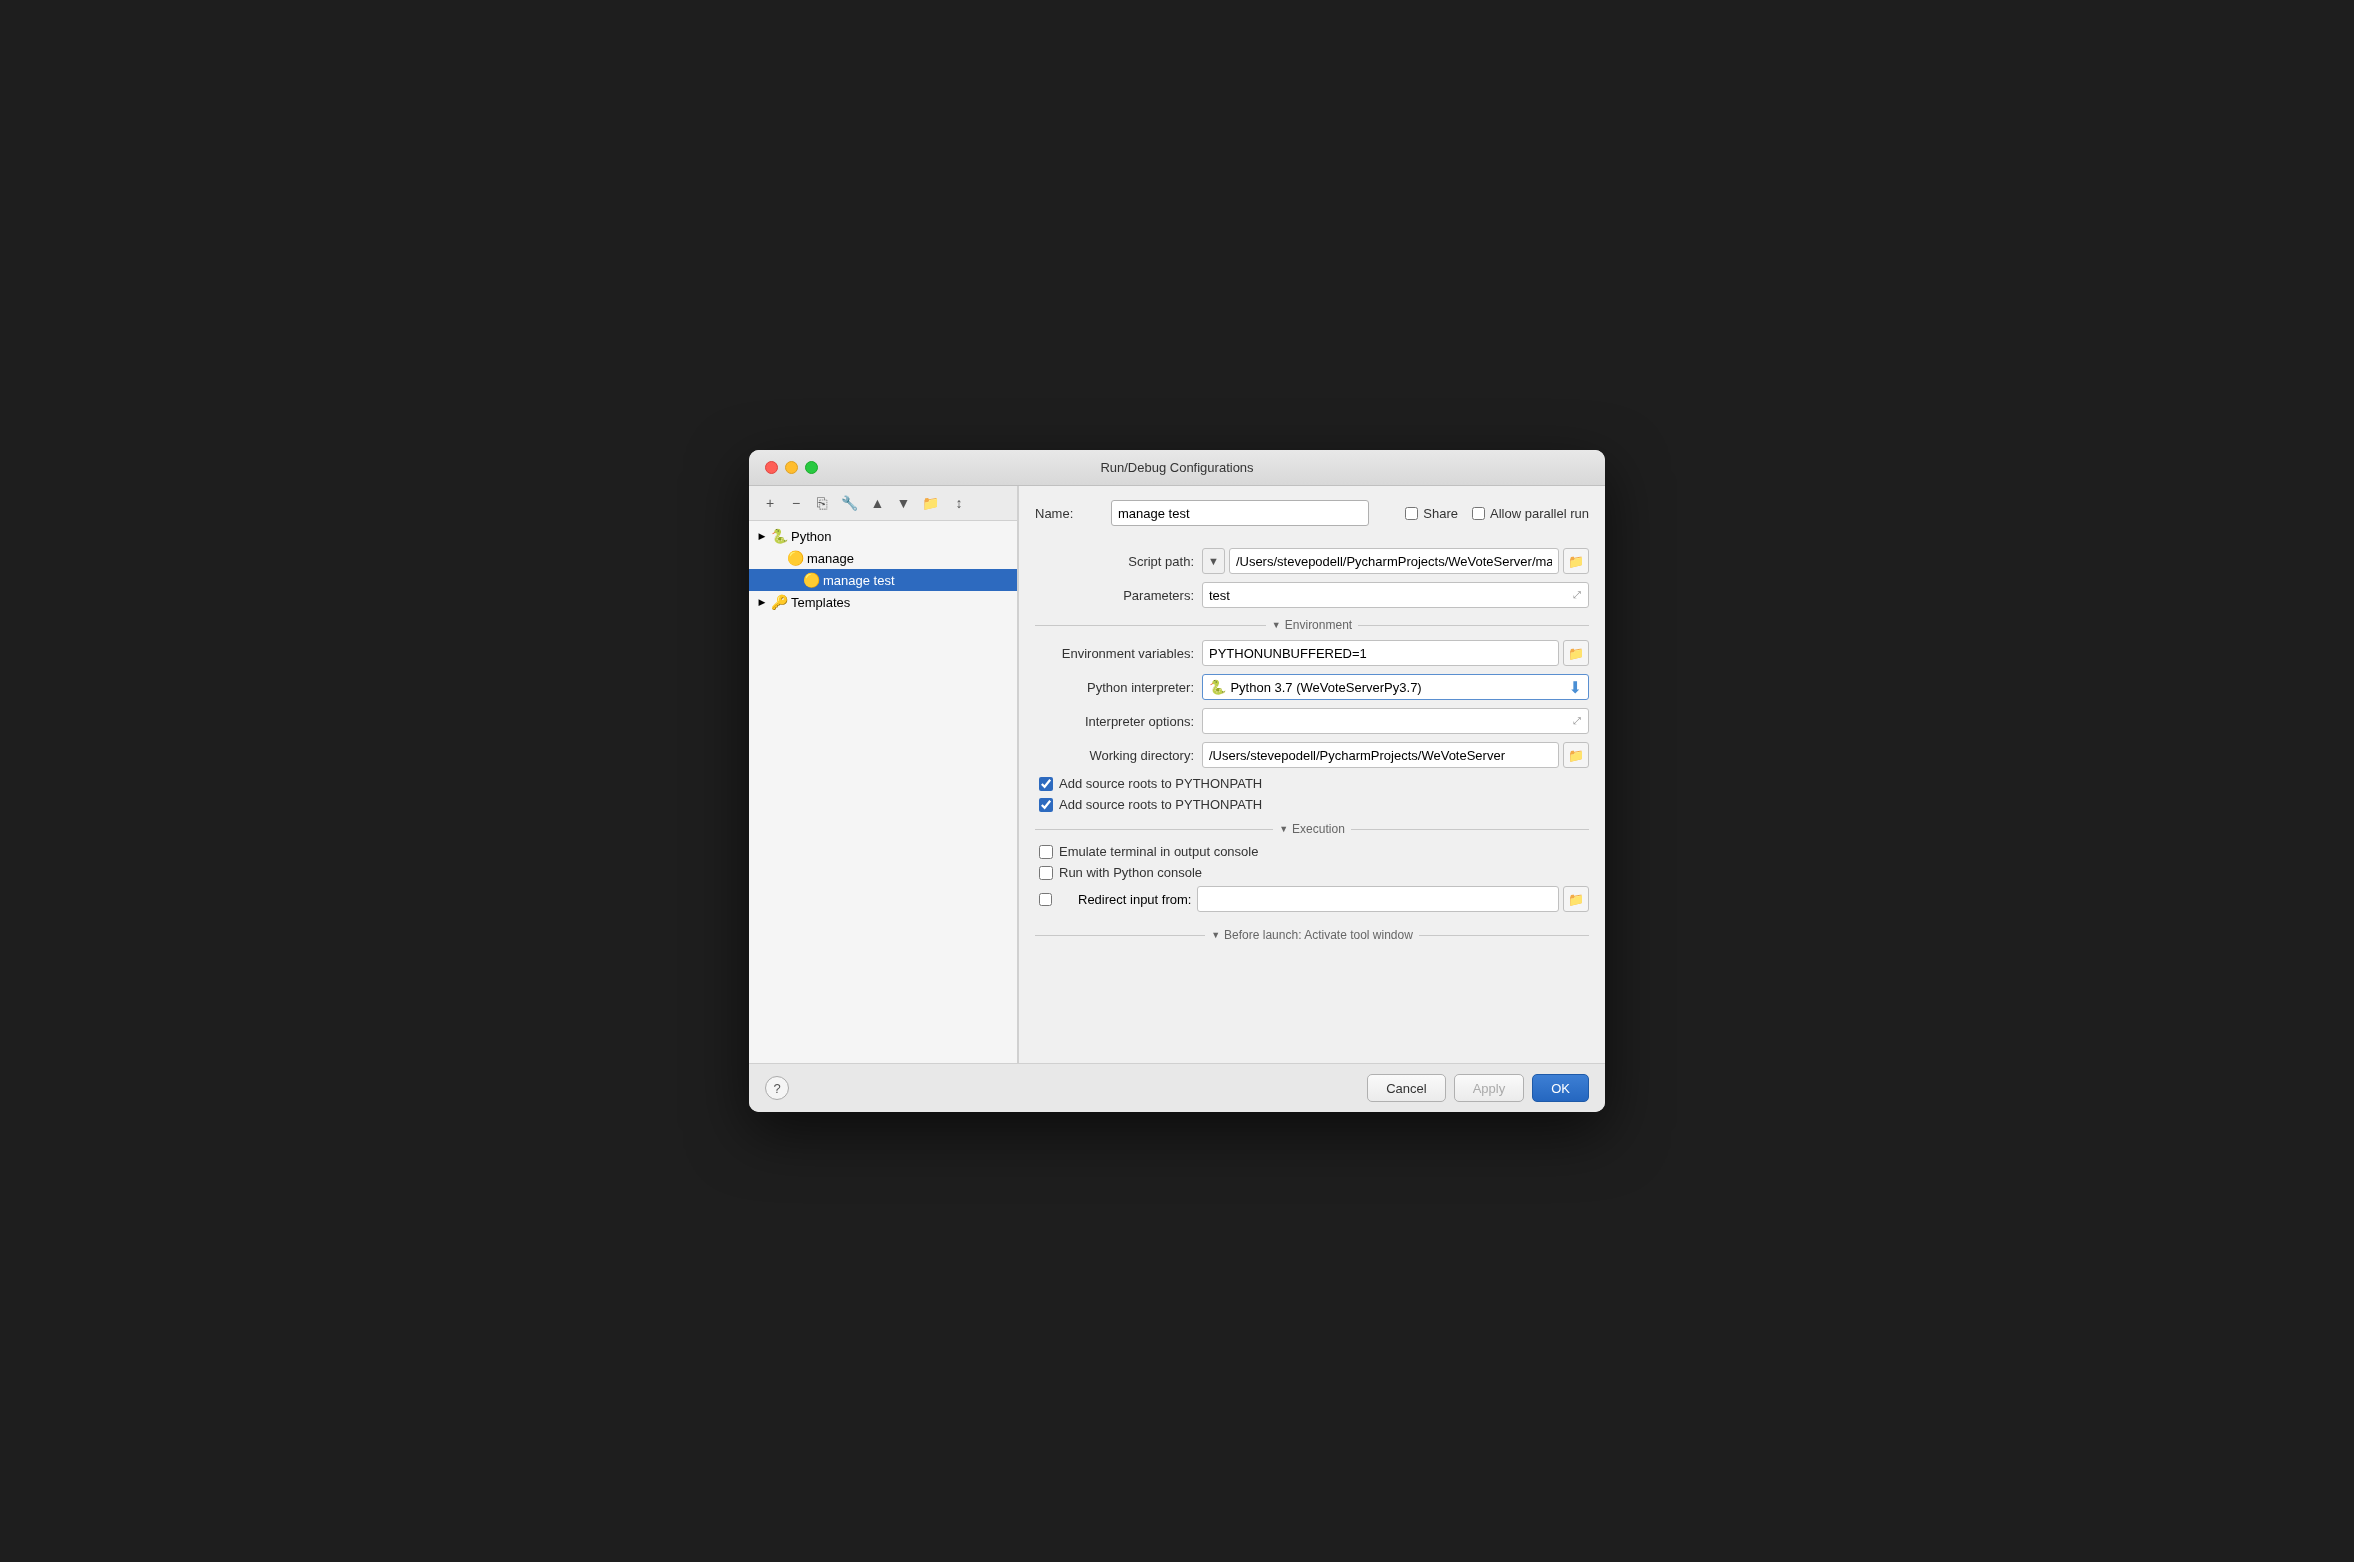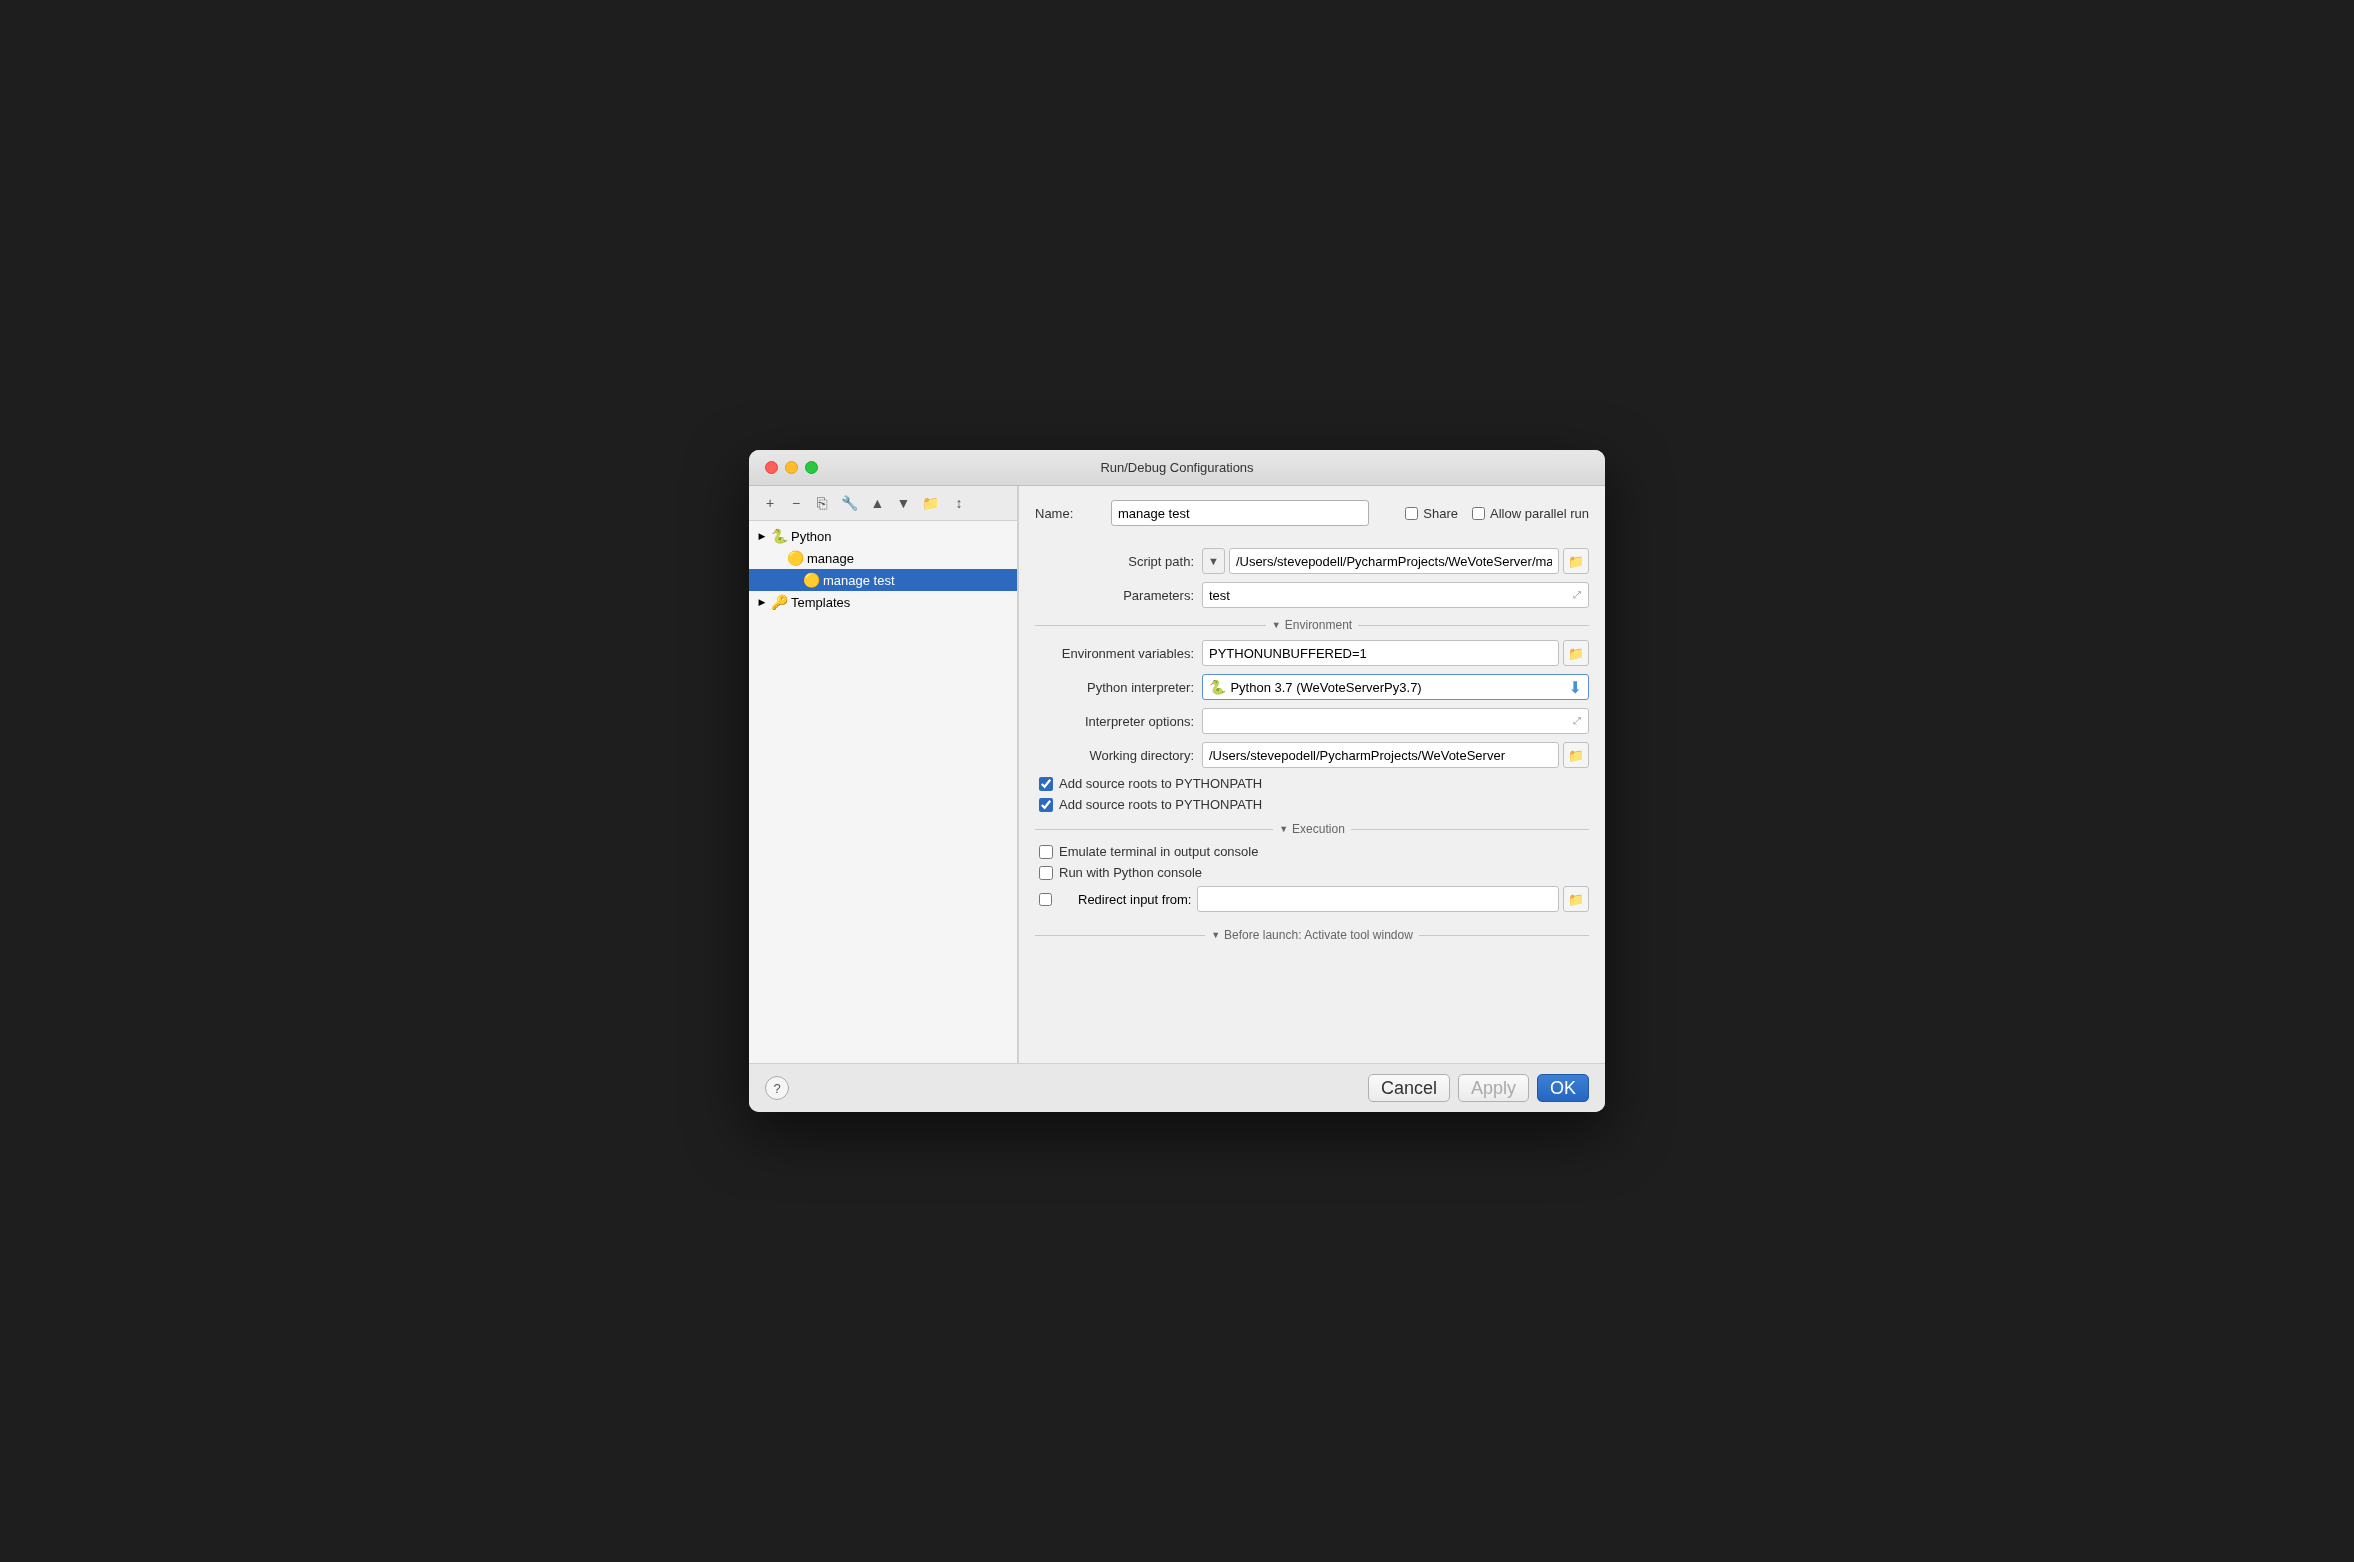--- a/index.html
+++ b/index.html
@@ -436,23 +436,23 @@
       color: #555;
     }
 
     .action-buttons {
       display: flex;
       gap: 8px;
     }
 
     .btn {
       height: 28px;
-      padding: 0 12px;
+      padding: 0 18px;
       border-radius: 5px;
-      font-size: 18px;
+      font-size: 13px;
       cursor: pointer;
       border: 1px solid #b0b0b0;
       background: linear-gradient(to bottom, #fafafa, #ebebeb);
       color: #333;
     }
 
     .btn-primary {
       background: linear-gradient(to bottom, #3d7fd4, #2567c0);
       border-color: #1e5aa8;
       color: white;

